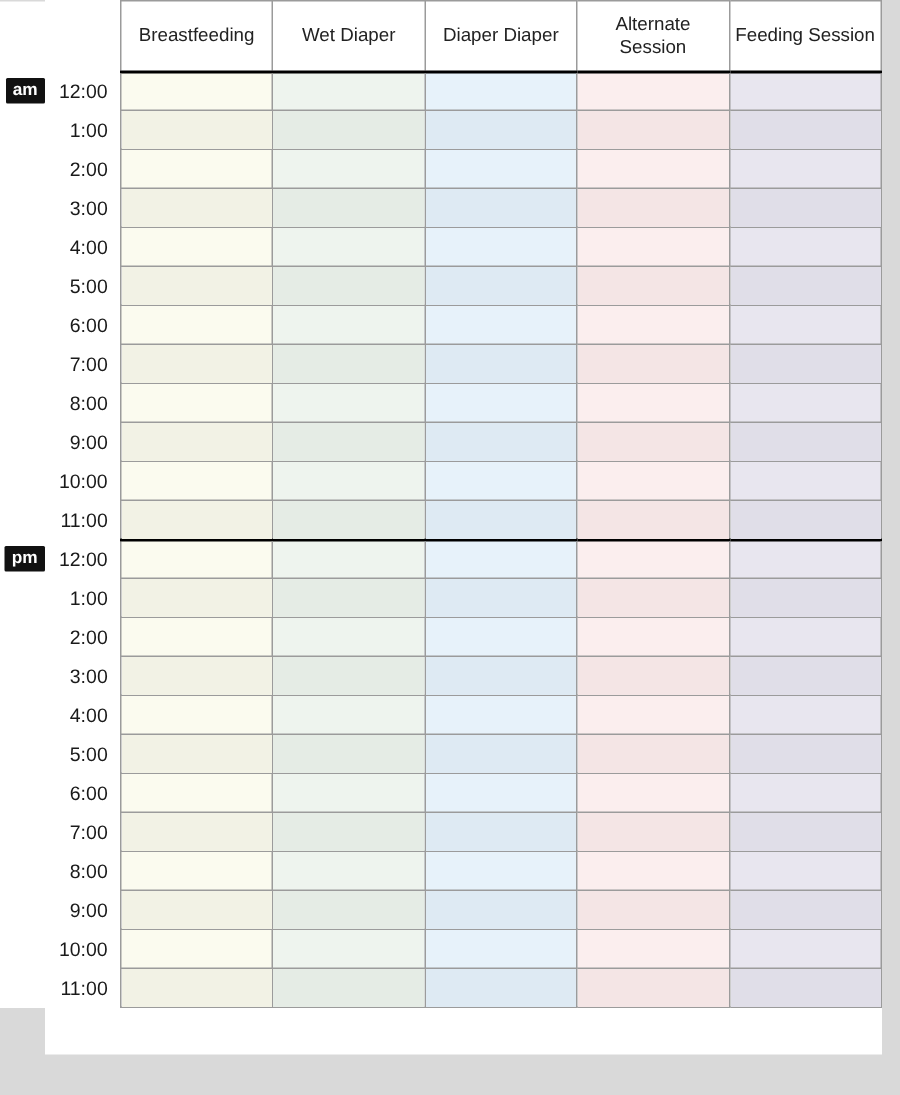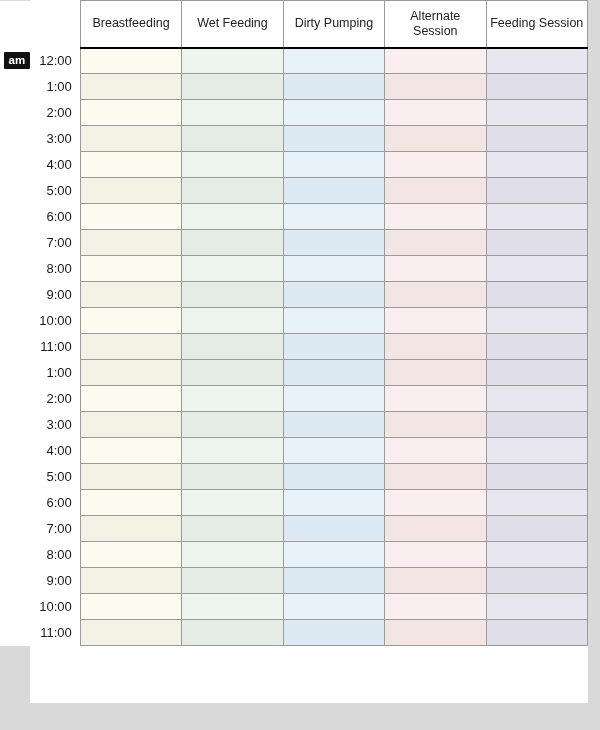--- a/index.html
+++ b/index.html
@@ -151,22 +151,22 @@
       <col class="c-data">
       <col class="c-data">
       <col class="c-data">
       <col class="c-data">
     </colgroup>
     <thead>
       <tr>
         <th class="corner-ampm"></th>
         <th class="corner-time"></th>
         <th class="col-head">Breastfeeding</th>
-        <th class="col-head">Wet Feeding</th>
-        <th class="col-head">Dirty Pumping</th>
+        <th class="col-head">Wet Diaper</th>
+        <th class="col-head">Diaper Diaper</th>
         <th class="col-head">Alternate Session</th>
         <th class="col-head">Feeding Session</th>
       </tr>
     </thead>
     <tbody id="tracker-body">
         <tr class="hour-12">
           <td class="ampm"><span class="tag">am</span></td>
           <td class="time">12:00</td>
           <td class="cell" style="background: rgb(251, 251, 239);"></td>
           <td class="cell" style="background: rgb(238, 244, 238);"></td>
@@ -266,20 +266,29 @@
         </tr>
         <tr class="alt">
           <td class="ampm"></td>
           <td class="time">11:00</td>
           <td class="cell" style="background: rgb(251, 251, 239);"></td>
           <td class="cell" style="background: rgb(238, 244, 238);"></td>
           <td class="cell" style="background: rgb(231, 242, 250);"></td>
           <td class="cell" style="background: rgb(251, 238, 238);"></td>
           <td class="cell" style="background: rgb(232, 230, 239);"></td>
         </tr>
+        <tr class="hour-12">
+          <td class="ampm"><span class="tag">pm</span></td>
+          <td class="time">12:00</td>
+          <td class="cell" style="background: rgb(251, 251, 239);"></td>
+          <td class="cell" style="background: rgb(238, 244, 238);"></td>
+          <td class="cell" style="background: rgb(231, 242, 250);"></td>
+          <td class="cell" style="background: rgb(251, 238, 238);"></td>
+          <td class="cell" style="background: rgb(232, 230, 239);"></td>
+        </tr>
         <tr class="alt">
           <td class="ampm"></td>
           <td class="time">1:00</td>
           <td class="cell" style="background: rgb(251, 251, 239);"></td>
           <td class="cell" style="background: rgb(238, 244, 238);"></td>
           <td class="cell" style="background: rgb(231, 242, 250);"></td>
           <td class="cell" style="background: rgb(251, 238, 238);"></td>
           <td class="cell" style="background: rgb(232, 230, 239);"></td>
         </tr>
         <tr>

